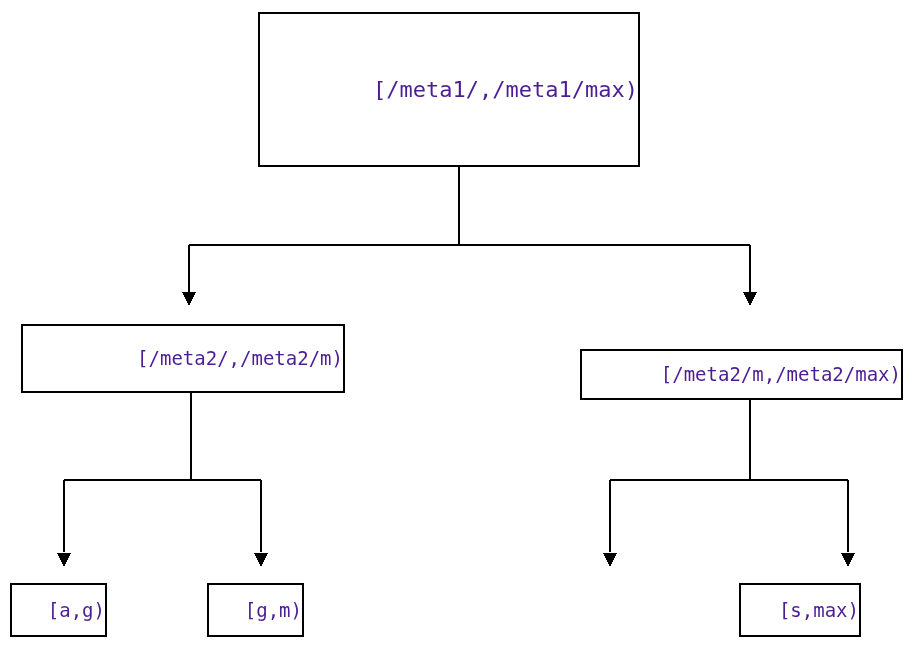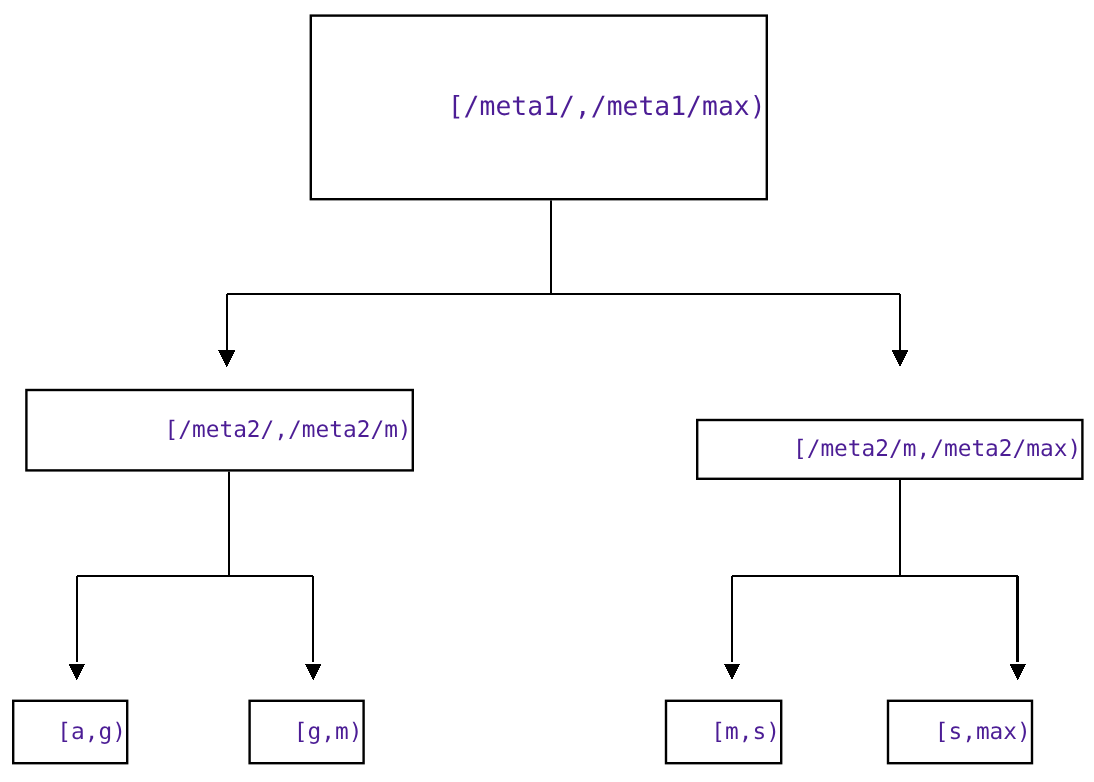--- a/index.html
+++ b/index.html
@@ -99,21 +99,18 @@
   </div>
 
   <div class="node leaf leaf-gm">
     <span class="node-label">[g,m)</span>
   </div>
 
   <div class="node leaf leaf-ag">
     <span class="node-label">[a,g)</span>
   </div>
 
-  <div class="node leaf leaf-ms">
-    <span class="node-label">[m,s)</span>
-  </div>
 
   <div class="node leaf leaf-smax">
     <span class="node-label">[s,max)</span>
   </div>
 
 </div>
 
 </body></html>

